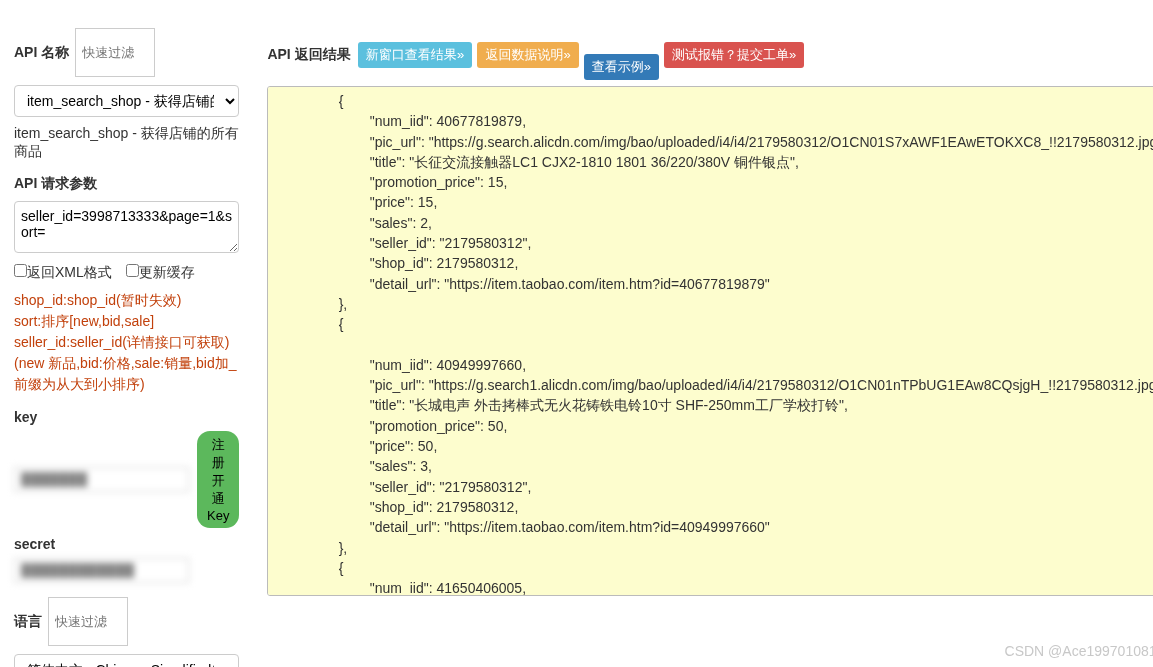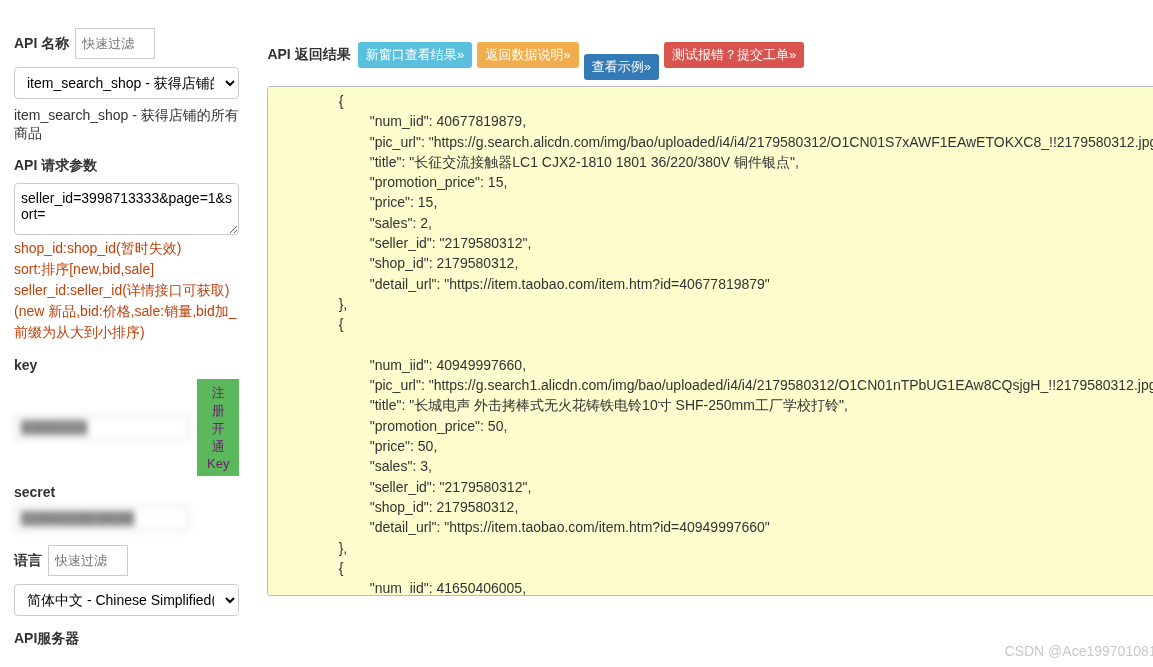--- a/index.html
+++ b/index.html
@@ -3,30 +3,30 @@
   <meta charset="utf-8">
   <style>
     * { box-sizing: border-box; margin: 0; padding: 0; }
     body { font-family: -apple-system, "Helvetica Neue", Arial, sans-serif; font-size: 14px; color: #333; background: #fff; }
     .container { display: flex; width: 1153px; height: 667px; }
     .left-panel { width: 395px; padding: 28px 14px 14px 14px; }
     .right-panel { flex: 1; padding: 30px 14px 14px 14px; position: relative; }
     .form-row { margin-bottom: 8px; }
     .label-row { display: flex; align-items: center; gap: 6px; margin-bottom: 8px; }
     .label { font-weight: bold; color: #333; }
-    .filter-input { border: 1px solid #ccc; padding: 7px 6px; font-size: 13px; width: 80px; color: #999; }
+    .filter-input { border: 1px solid #ccc; padding: 16px 6px; font-size: 13px; width: 80px; color: #999; }
     .select { width: 100%; padding: 6px 8px; border: 1px solid #ccc; border-radius: 4px; font-size: 14px; background: #fff; }
     .desc-text { color: #333; margin-bottom: 14px; }
     .textarea { width: 100%; height: 52px; border: 1px solid #ccc; border-radius: 4px; padding: 6px; font-size: 14px; resize: both; font-family: inherit; }
     .checkbox-row { margin: 8px 0; }
     .checkbox-row label { margin-right: 10px; }
     .help-text { color: #c2410c; line-height: 1.5; margin-bottom: 14px; }
     .input-field { border: 1px solid #ccc; padding: 4px 6px; width: 175px; background: #fff; }
     .blurred { filter: blur(3px); color: #888; }
-    .btn-green { background: #5cb85c; color: #701a75; border: none; padding: 5px 10px; font-size: 13px; border-radius: 0; cursor: pointer; }
+    .btn-green { background: #5cb85c; color: #000000; border: none; padding: 5px 10px; font-size: 13px; border-radius: 13px; cursor: pointer; }
     .result-header { display: flex; align-items: center; gap: 5px; margin-bottom: 6px; }
     .result-label { font-weight: bold; margin-right: 2px; }
     .btn-tag { color: #fff; border: none; padding: 4px 8px; font-size: 13px; border-radius: 3px; cursor: pointer; }
     .btn-info { background: #5bc0de; font-family: Liberation Mono, monospace; }
     .btn-warning { background: #f0ad4e; }
     .btn-primary { background: #337ab7; margin-top: 24px; }
     .btn-danger { background: #d9534f; }
     .result-box { background: #fdfdce; border: 1px solid #bbb; border-radius: 3px; height: 510px; overflow-y: scroll; padding: 4px 8px; font-family: Arial, sans-serif; font-size: 14px; line-height: 1.45; white-space: pre; color: #333; }
     .watermark { position: absolute; bottom: 8px; right: 18px; color: #c8c8c8; font-size: 14px; }
     .key-row { display: flex; align-items: center; gap: 8px; margin-bottom: 8px; }
@@ -43,20 +43,24 @@
     <div class="form-row">
       <select class="select">
         <option>item_search_shop - 获得店铺的所有商品</option>
       </select>
     </div>
     <div class="desc-text">item_search_shop - 获得店铺的所有商品</div>
 
     <div class="label" style="margin-bottom:8px">API 请求参数</div>
     <textarea class="textarea" style="">seller_id=3998713333&amp;page=1&amp;sort=</textarea>
 
+    <div class="checkbox-row">
+      <label><input type="checkbox" style=""><span>返回XML格式</span></label>
+      <label><input type="checkbox" style=""><span>更新缓存</span></label>
+    </div>
 
     <div class="help-text">
       <div>shop_id:shop_id(暂时失效)</div>
       <div>sort:排序[new,bid,sale]</div>
       <div>seller_id:seller_id(详情接口可获取)</div>
       <div>  (new 新品,bid:价格,sale:销量,bid加_前缀为从大到小排序)</div>
     </div>
 
     <div class="label" style="margin-bottom:6px">key</div>
     <div class="key-row">

